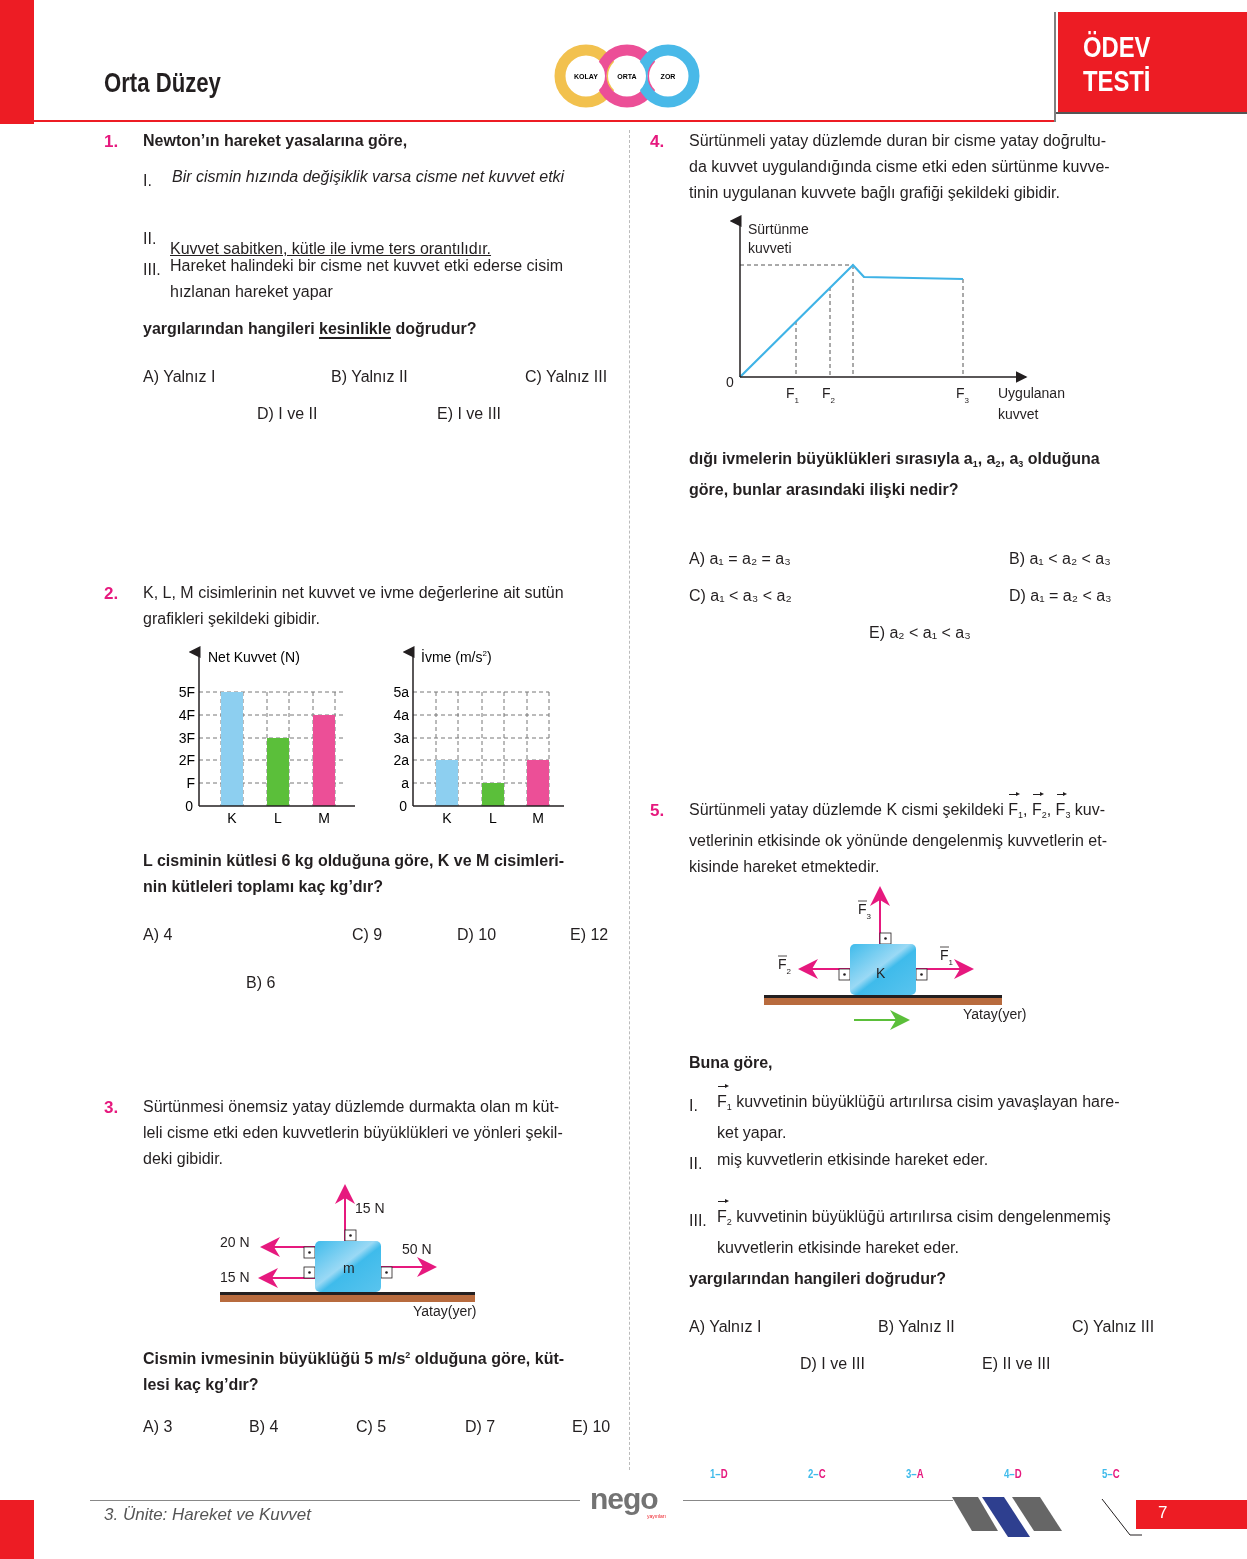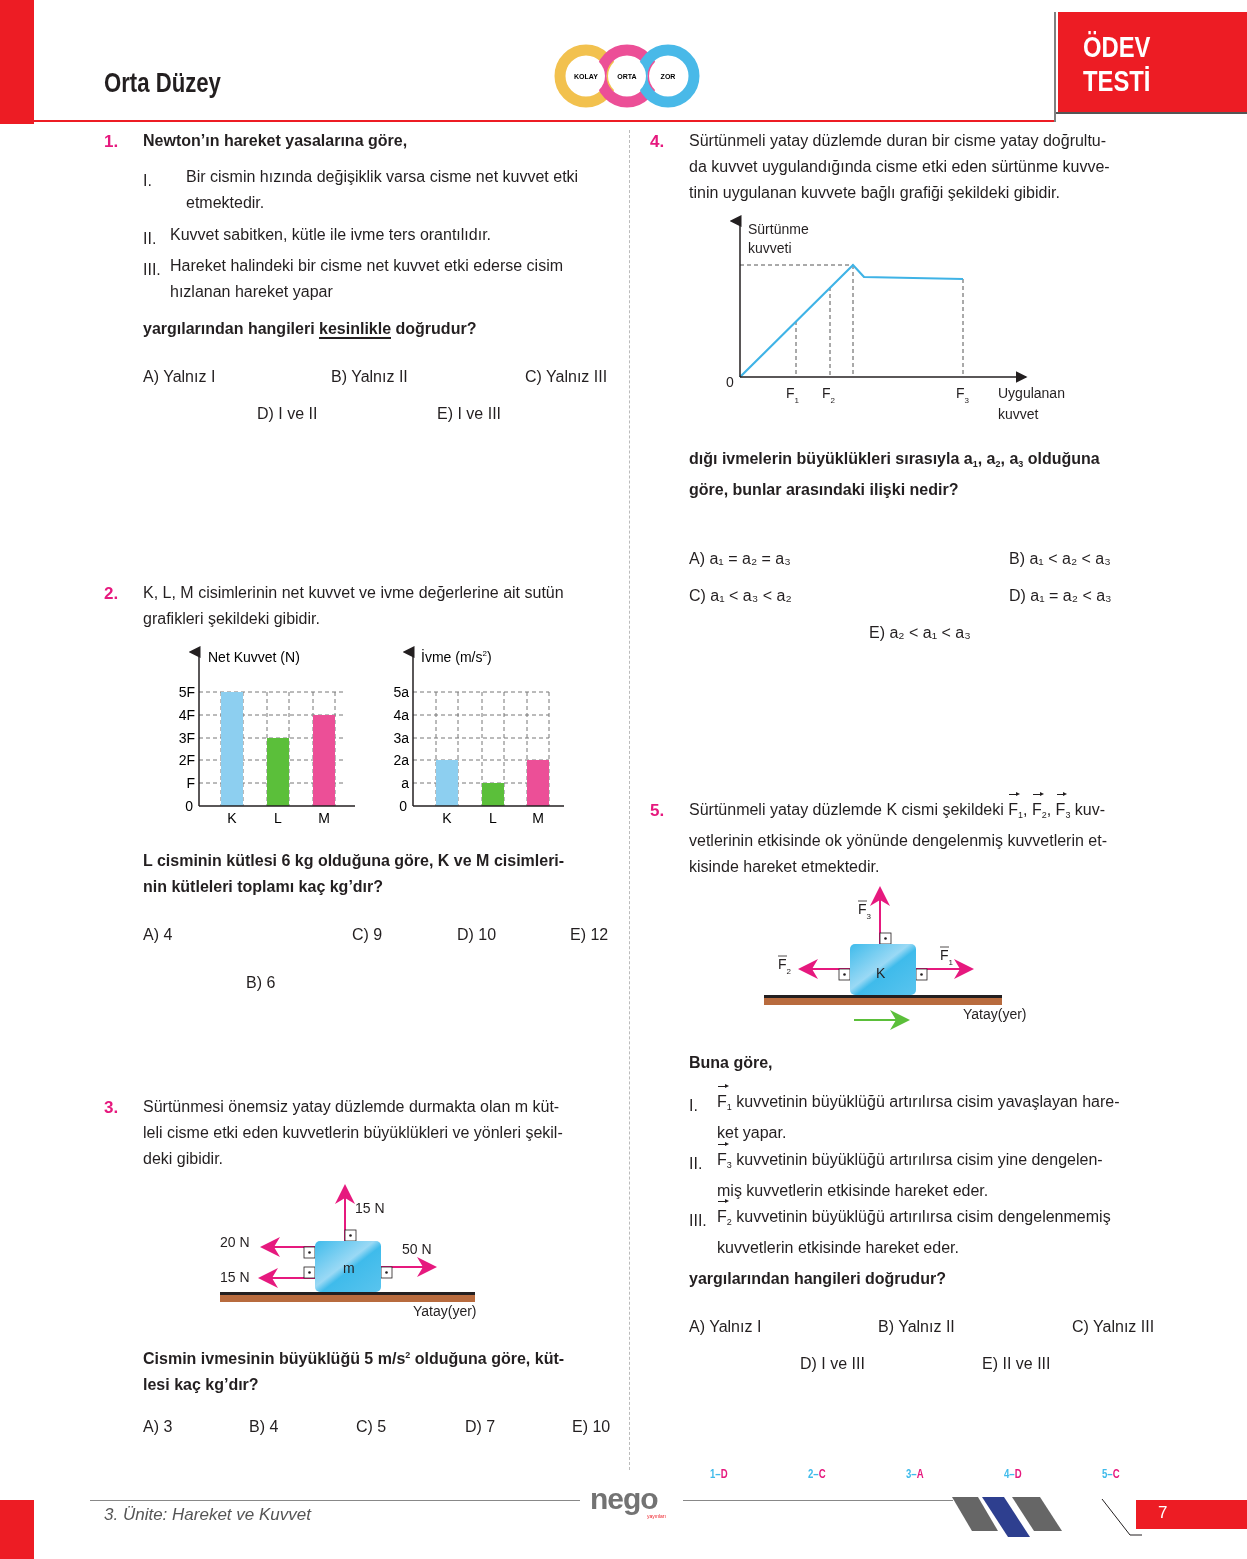--- a/index.html
+++ b/index.html
@@ -72,26 +72,25 @@
 </div>
 <div class="abs badge-under"></div>
 
 <div class="abs col-divider"></div>
 
 <div>
   <div class="abs qnum" style="left:104px;top:132px;">1.</div>
   <div class="abs qtext bold" style="left:143px;top:128px;">Newton’ın hareket yasalarına göre,</div>
 
   <div class="roman" style="left:143px;top:168px;line-height:26px;">I.</div>
-  <div class="abs qtext" style="left:186px;top:164px;">
+  <div class="abs qtext" style="left:172px;top:164px;font-style:italic;">
     <div>Bir cismin hızında değişiklik varsa cisme net kuvvet etki</div>
-    <div>etmektedir.</div>
   </div>
   <div class="roman" style="left:143px;top:226px;line-height:26px;">II.</div>
-  <div class="abs qtext" style="left:170px;top:222px;">Kuvvet sabitken, kütle ile ivme ters orantılıdır.</div>
+  <div class="abs qtext" style="left:170px;top:236px;text-decoration:underline;">Kuvvet sabitken, kütle ile ivme ters orantılıdır.</div>
   <div class="roman" style="left:143px;top:257px;line-height:26px;">III.</div>
   <div class="abs qtext" style="left:170px;top:253px;">
     <div>Hareket halindeki bir cisme net kuvvet etki ederse cisim</div>
     <div>hızlanan hareket yapar</div>
   </div>
 
   <div class="abs qtext bold" style="left:143px;top:316px;">
     <span>yargılarından hangileri </span><span class="underline">kesinlikle</span><span> doğrudur?</span>
   </div>
 
@@ -355,21 +354,20 @@
 
   <div class="abs qtext bold" style="left:689px;top:1050px;">Buna göre,</div>
 
   <div class="roman" style="left:689px;top:1093px;line-height:26px;">I.</div>
   <div class="abs qtext" style="left:717px;top:1089px;">
     <div><span class="vec">F</span><sub class="s">1</sub><span> kuvvetinin büyüklüğü artırılırsa cisim yavaşlayan hare-</span></div>
     <div>ket yapar.</div>
   </div>
   <div class="roman" style="left:689px;top:1151px;line-height:26px;">II.</div>
   <div class="abs qtext" style="left:717px;top:1147px;">
-    <div><span class="vec">F</span><sub class="s">3</sub><span> kuvvetinin büyüklüğü artırılırsa cisim yine dengelen-</span></div>
     <div>miş kuvvetlerin etkisinde hareket eder.</div>
   </div>
   <div class="roman" style="left:689px;top:1208px;line-height:26px;">III.</div>
   <div class="abs qtext" style="left:717px;top:1204px;">
     <div><span class="vec">F</span><sub class="s">2</sub><span> kuvvetinin büyüklüğü artırılırsa cisim dengelenmemiş</span></div>
     <div>kuvvetlerin etkisinde hareket eder.</div>
   </div>
 
   <div class="abs qtext bold" style="left:689px;top:1266px;">yargılarından hangileri doğrudur?</div>
 

